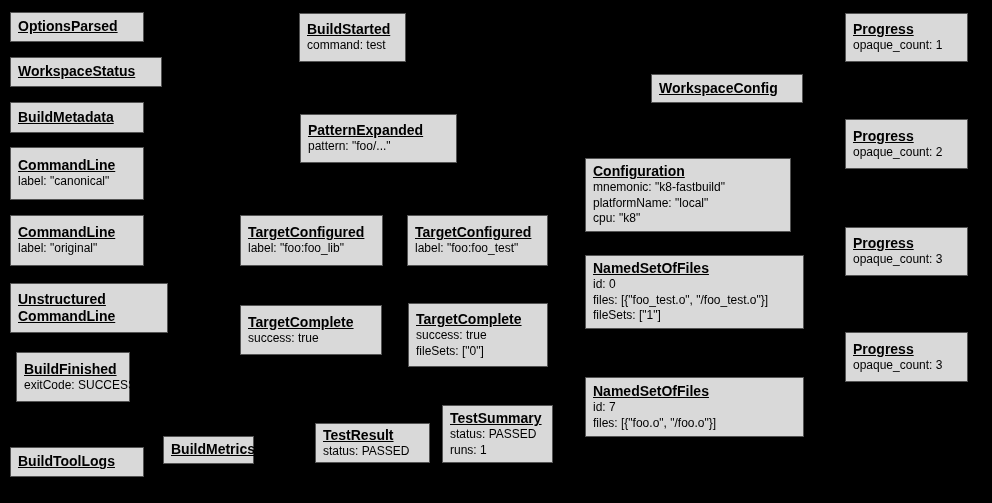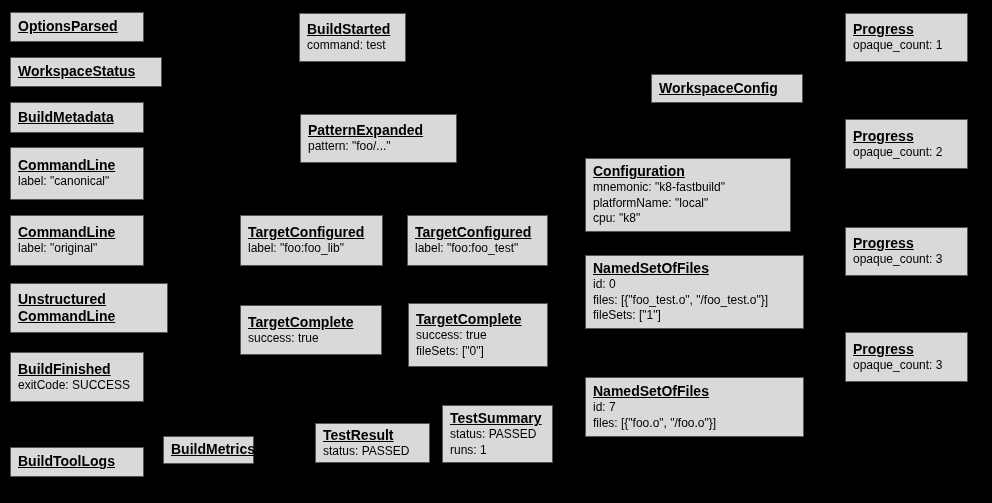--- a/index.html
+++ b/index.html
@@ -70,21 +70,21 @@
   <div class="node" style="left:10px; top:215px; width:134px; height:51px">
     <div class="node-title">CommandLine</div>
     <div class="node-line">label: "original"</div>
   </div>
 
   <div class="node" style="left:10px; top:283px; width:158px; height:50px">
     <div class="node-title">Unstructured
 CommandLine</div>
   </div>
 
-  <div class="node" style="left:10px; top:352px; width:134px; height:50px">
+  <div class="node" style="left:16px; top:352px; width:114px; height:50px">
     <div class="node-title">BuildFinished</div>
     <div class="node-line">exitCode: SUCCESS</div>
   </div>
 
   <div class="node" style="left:10px; top:447px; width:134px; height:30px">
     <div class="node-title">BuildToolLogs</div>
   </div>
 
   <div class="node" style="left:163px; top:436px; width:91px; height:28px">
     <div class="node-title">BuildMetrics</div>

